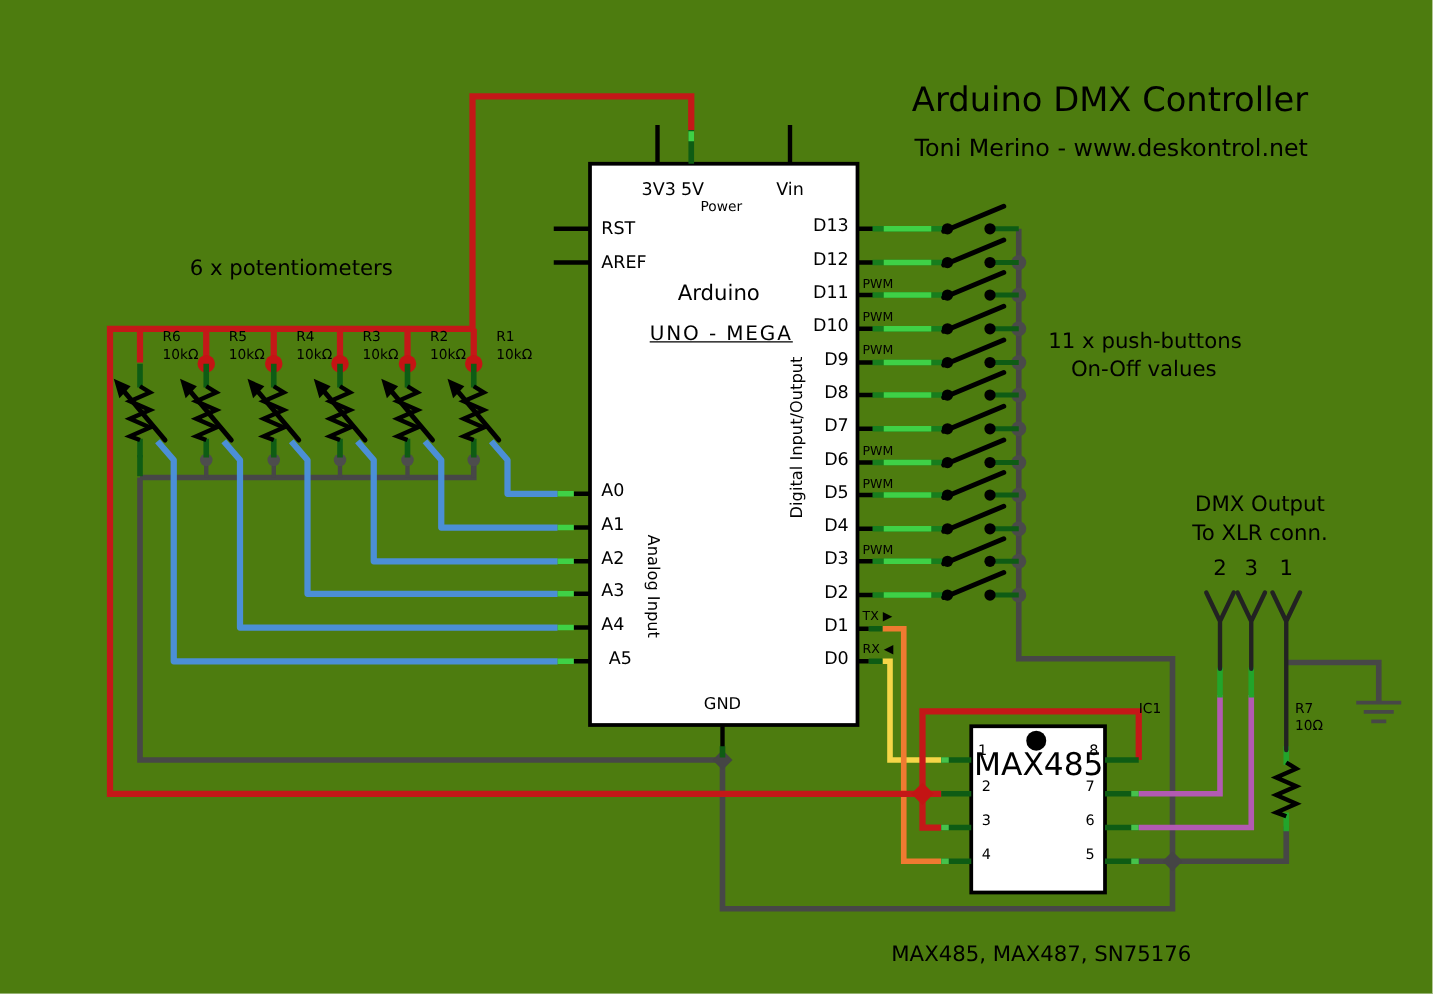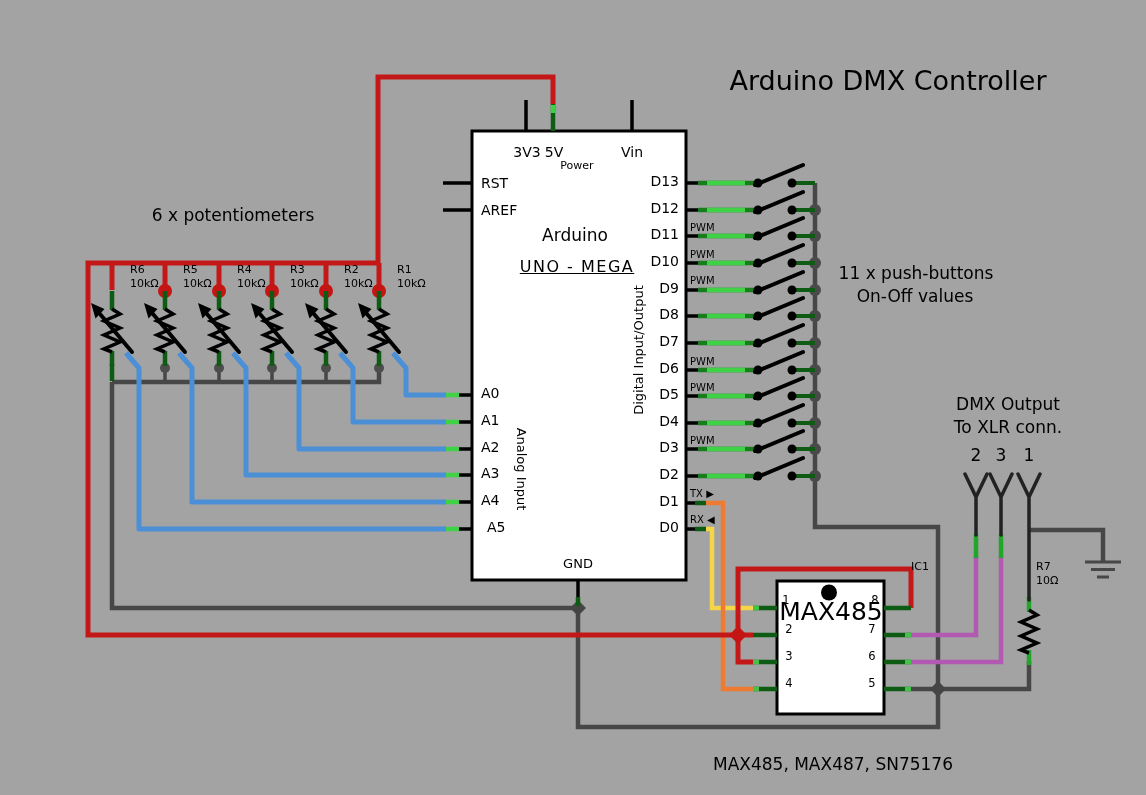--- a/index.html
+++ b/index.html
@@ -2,21 +2,21 @@
 <html style="--wire-red: #c41818; --junction-red: #c41414; --wire-green: #22a52b; --wire-green-bright: #3fd146; --wire-green-dark: #0e5c14; --wire-blue: #4b8fd6; --wire-gray: #474747; --wire-yellow: #f6d648; --wire-orange: #ef7a31; --wire-purple: #b25ab2; --schematic-black: #000000;"><head>
 <meta charset="utf-8">
 <style>
   :root{
     --wire-red:#c41818; --junction-red:#c41414;
     --wire-green:#22a52b; --wire-green-bright:#3fd146; --wire-green-dark:#0e5c14;
     --wire-blue:#4b8fd6; --wire-gray:#474747; --wire-yellow:#f6d648;
     --wire-orange:#ef7a31; --wire-purple:#b25ab2; --schematic-black:#000000;
   }
   html,body{margin:0;padding:0;background:#fff;}
-  #stage{position:relative;width:1146px;height:795px;background:#a3a3a3;overflow:hidden;
+  #stage{position:relative;width:1146px;height:795px;background:#4d7c0f;overflow:hidden;
          font-family:"DejaVu Sans","Liberation Sans",sans-serif;color:#000;}
   svg{position:absolute;left:0;top:0;}
   .lbl{position:absolute;white-space:nowrap;line-height:1.12;color:#000;}
   .c{transform:translateX(-50%);text-align:center;}
   .r{text-align:right;}
   .f27{font-size:27px;} .f19{font-size:19px;} .f17{font-size:17px;}
   .f14{font-size:14px;} .f13{font-size:13px;} .f12{font-size:11px;}
   .f11{font-size:11.5px;} .f10{font-size:10px;} .f20{font-size:25px;}
   .f21{font-size:17px;} .f16{font-size:16px;letter-spacing:1.5px;}
   .vup{transform:translate(-50%,-50%) rotate(-90deg);}
@@ -167,20 +167,21 @@
   </g>
   <g stroke="#222" stroke-width="3.5" fill="none" stroke-linecap="round">
     <path d="M965 474 L976 497 M987 474 L976 497 M976 497 V535"></path>
     <path d="M990 474 L1001 497 M1012 474 L1001 497 M1001 497 V535"></path>
     <path d="M1018 474 L1029 497 M1040 474 L1029 497 M1029 497 V600"></path>
   </g>
   <path d="M1029 610 L1037 615 L1021 622 L1037 629 L1021 636 L1037 643 L1021 650 L1029 653" stroke="#000" stroke-width="3.5" fill="none"></path>
 </svg>
 
 <div class="lbl c f27" style="left:888px;top:66px;">Arduino DMX Controller</div>
+<div class="lbl c f19" style="left:889px;top:109px;">Toni Merino - www.deskontrol.net</div>
 
 <div class="lbl c f17" style="left:233px;top:206px;">6 x potentiometers</div>
 
 <div class="lbl c f17" style="left:916px;top:264px;">11 x push-buttons</div>
 <div class="lbl c f17" style="left:915px;top:287px;">On-Off values</div>
 
 <div class="lbl c f17" style="left:1008px;top:395px;">DMX Output</div>
 <div class="lbl c f17" style="left:1008px;top:418px;">To XLR conn.</div>
 <div class="lbl c f17" style="left:976px;top:446px;">2</div>
 <div class="lbl c f17" style="left:1001px;top:446px;">3</div>

